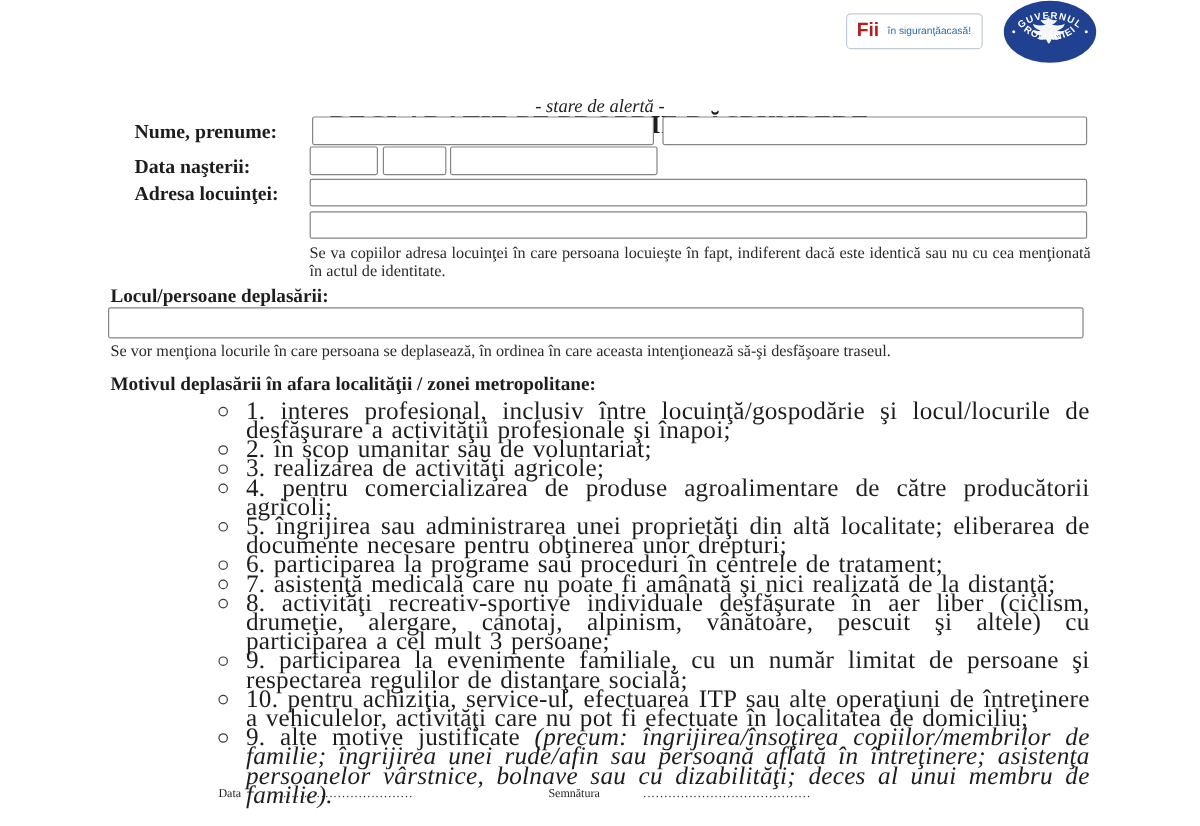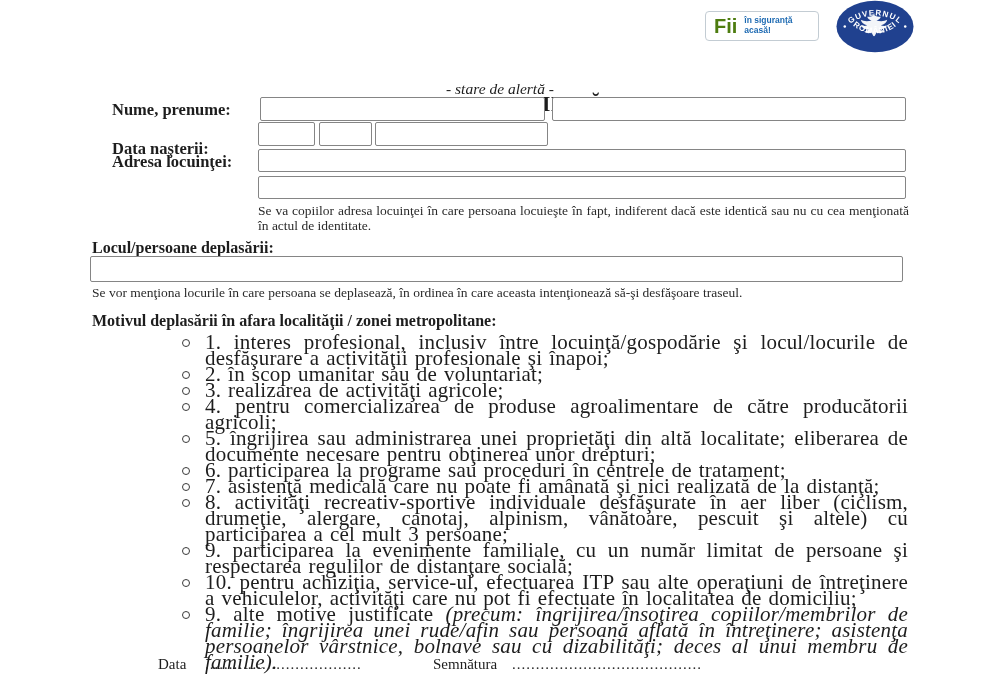--- a/index.html
+++ b/index.html
@@ -4,22 +4,22 @@
 <style>
   html,body{margin:0;padding:0;background:#ffffff;}
   #page{position:relative;width:1000px;height:688px;background:#ffffff;
         font-family:"Liberation Serif","DejaVu Serif",serif;color:#1d1d1d;overflow:hidden;}
 
   
   #badge{position:absolute;left:705px;top:11px;width:114px;height:30px;
          border:1px solid #c3ccd3;border-radius:4px;background:#fff;
          display:flex;align-items:center;gap:7px;padding:2px 8px;box-sizing:border-box;
          font-family:"Liberation Sans","DejaVu Sans",sans-serif;}
-  #badge .fii{font-size:20px;font-weight:bold;color:#4d7c0f;line-height:1;}
-  #badge .small{display:flex;flex-direction:column;font-size:8.5px;font-weight:bold;
+  #badge .fii{font-size:16px;font-weight:bold;color:#b91c1c;line-height:1;}
+  #badge .small{display:flex;font-size:8.5px;font-weight:normal;
                 color:#1d6ab2;line-height:1.15;}
   #gov-logo{position:absolute;left:836px;top:0px;}
 
   .title{position:absolute;left:0;right:0;top:52px;text-align:center;
          font-size:21.5px;font-weight:bold;letter-spacing:0.6px;margin-top:40px;}
   .subtitle{position:absolute;left:0;right:0;top:80px;text-align:center;
             font-size:15.5px;font-style:italic;}
 
   
   .flabel{position:absolute;left:92px;font-size:16.5px;font-weight:bold;white-space:nowrap;margin-left:20px;}
@@ -32,21 +32,21 @@
 
   
   #reasons-list{position:absolute;left:178px;top:334px;width:730px;margin:0;padding:0;
                 list-style:none;font-size:21px;line-height:16px;letter-spacing:0.2px;word-spacing:1.5px;}
   #reasons-list li{position:relative;padding-left:27px;text-align:justify;}
   .blt{position:absolute;left:4px;top:4.5px;width:6px;height:6px;border:1.2px solid #3a3a3a;
        border-radius:50%;background:#fff;}
   .it{font-style:italic;}
 
   
-  .foot{position:absolute;top:656px;font-size:15px;white-space:nowrap;}
+  .foot{position:absolute;top:656px;font-size:10px;white-space:nowrap;margin-left:24px;}
   .dots{letter-spacing:1px;color:#2a2a2a;}
 </style>
 </head>
 <body>
 
 <div id="page">
 
   <div id="badge">
     <span class="fii">Fii</span>
     <span class="small">
@@ -72,21 +72,21 @@
     <path fill="#ffffff" opacity="0.95" d="M40 14 c-1.5 2.5 -4.5 3.5 -8 3 c0.8 2.2 2.5 3.4 4.5 3.8 c-3.5 1.2 -8.5 1 -11 -0.6 c0.5 3 3 5 6.5 5.6 c-2 0.8 -4.5 0.8 -6.5 0.2 c1.2 2.6 4.2 4 8 3.8 c-1 1.4 -2.6 2.2 -4.6 2.4 c1.8 1.8 5 2.2 7.6 1 l1.5 3 c0.6 1 1.4 1 2 0 l1.5 -3 c2.6 1.2 5.8 0.8 7.6 -1 c-2 -0.2 -3.6 -1 -4.6 -2.4 c3.8 0.2 6.8 -1.2 8 -3.8 c-2 0.6 -4.5 0.6 -6.5 -0.2 c3.5 -0.6 6 -2.6 6.5 -5.6 c-2.5 1.6 -7.5 1.8 -11 0.6 c2 -0.4 3.7 -1.6 4.5 -3.8 c-3.5 0.5 -6.5 -0.5 -8 -3 z"></path>
   </svg>
 
   <div class="title">DECLARAŢIE PE PROPRIE RĂSPUNDERE</div>
   <div class="subtitle">- stare de alertă -</div>
 
   <div class="flabel" style="top:100px">Nume, prenume:</div>
   <input class="box" style="left: 260px; top: 97px; width: 285px; height: 24px;" type="text" value="">
   <input class="box" style="left: 552px; top: 97px; width: 354px; height: 24px;" type="text" value="">
 
-  <div class="flabel" style="top:139px">Data naşterii:</div>
+  <div class="flabel" style="top:129px">Data naşterii:</div>
   <input class="box" style="left: 258px; top: 122px; width: 57px; height: 24px;" type="text" value="">
   <input class="box" style="left: 319px; top: 122px; width: 53px; height: 24px;" type="text" value="">
   <input class="box" style="left: 375px; top: 122px; width: 173px; height: 24px;" type="text" value="">
 
   <div class="flabel" style="top:152px">Adresa locuinţei:</div>
   <input class="box" style="left: 258px; top: 149px; width: 648px; height: 23px;" type="text" value="">
   <input class="box" style="left: 258px; top: 176px; width: 648px; height: 23px;" type="text" value="">
 
   <div class="note" style="left:258px;top:203px;width:651px;text-align:justify">Se va copiilor adresa locuinţei în care persoana locuieşte în fapt, indiferent dacă este identică sau nu cu cea menţionată în actul de identitate.</div>
 

